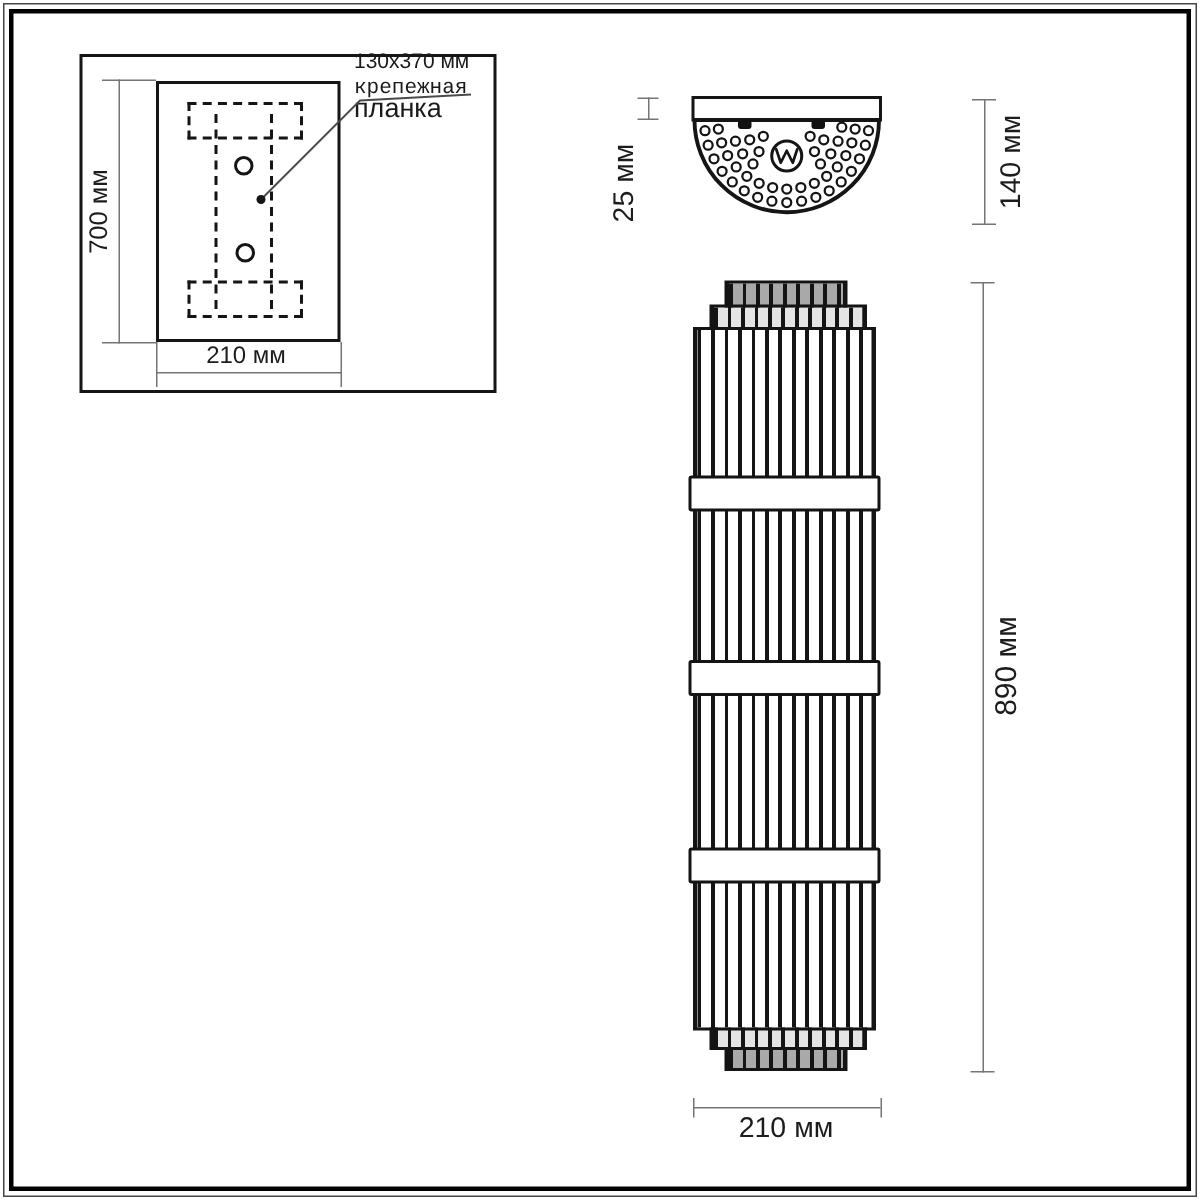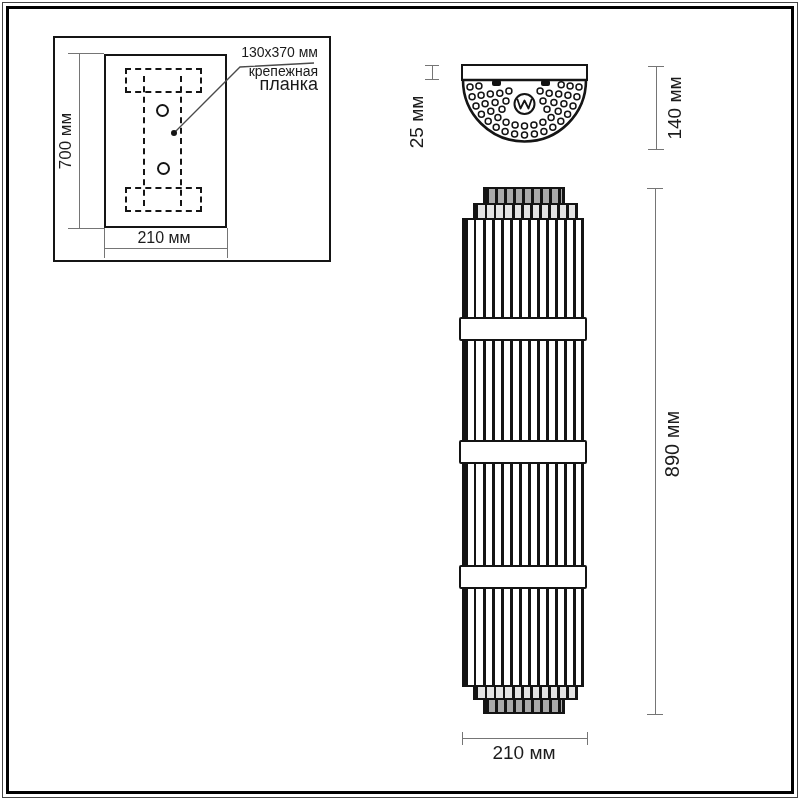--- a/index.html
+++ b/index.html
@@ -42,25 +42,25 @@
     position: absolute; border: 2px dashed #151515;
   }
   .dash-stem {
     position: absolute; border-left: 2px dashed #151515; border-right: 2px dashed #151515;
   }
   .hole {
     position: absolute; width: 13px; height: 13px; border: 2px solid #151515;
     border-radius: 50%; background: #fff;
   }
   .callout {
-    position: absolute; left: 236px; top: 46px; width: 82px;
-    text-align: right; line-height: 13px;
+    position: absolute; left: 236px; top: 34px; width: 82px;
+    text-align: left; line-height: 13px;
   }
   .callout .c1 { font-size: 14px; margin-bottom: 6px; }
-  .callout .c2 { font-size: 14px; }
+  .callout .c2 { font-size: 14px; font-family: Liberation Mono, monospace; }
   .callout .c3 { font-size: 18px; }
   
   .tier {
     position: absolute;
     border: 2px solid #141414; border-left-width: 3px; border-right-width: 3px;
   }
   .tier.back {
     left: 483px; top: 187px; width: 82px; height: 527px;
     background: repeating-linear-gradient(90deg, #141414 0 2.5px, #a9a9a9 2.5px 9px);
   }

